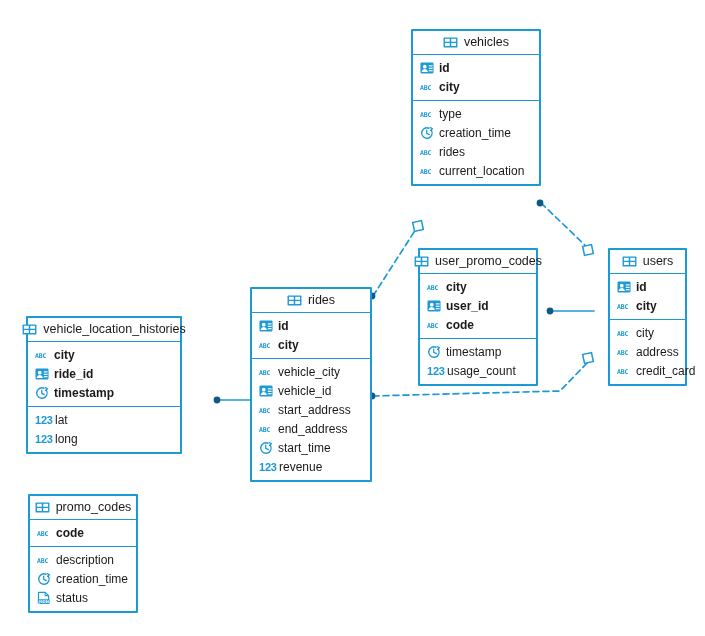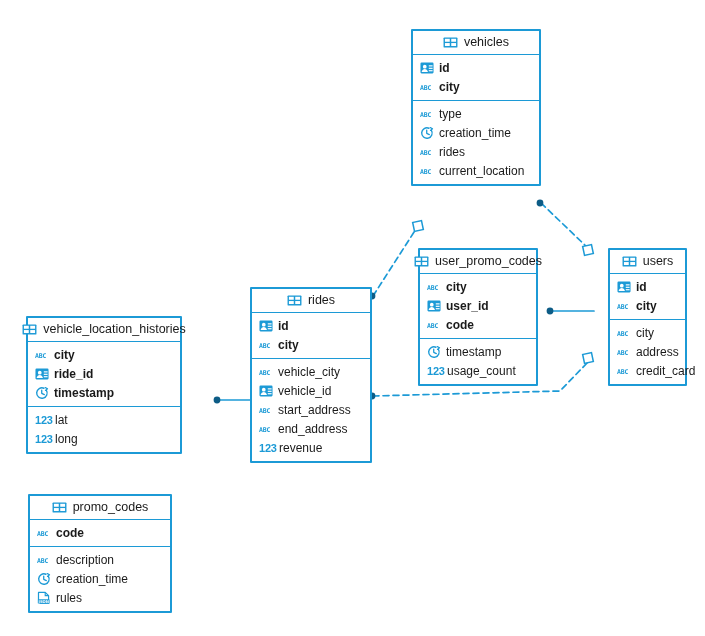--- a/index.html
+++ b/index.html
@@ -354,75 +354,83 @@
           </svg>
           <span class="col-name">start_address</span>
         </div>
         <div class="col-row">
           <svg viewBox="0 0 18 14" class="ico">
             <text x="0" y="10.6" font-family="DejaVu Sans Mono, monospace" font-size="8.4" font-weight="bold" fill="#1c9ad6" letter-spacing="-0.3">ABC</text>
           </svg>
           <span class="col-name">end_address</span>
         </div>
         <div class="col-row">
-          <span class="ico-num">123</span>
-          <span class="col-name">revenue</span>
-        </div>
-      </div>
-    </div>
-    <div class="table-card" style="left: 26px; top: 316px; width: 156px;">
-      <div class="table-header">
-        <svg viewBox="0 0 16 14" class="ico-tbl">
-          <rect x="0.5" y="1.5" width="15" height="11" rx="1" fill="#1c9ad6"></rect>
-          <rect x="2" y="3" width="5.2" height="3.2" fill="#ffffff"></rect>
-          <rect x="8.8" y="3" width="5.2" height="3.2" fill="#ffffff"></rect>
-          <rect x="2" y="7.6" width="5.2" height="3.2" fill="#ffffff"></rect>
-          <rect x="8.8" y="7.6" width="5.2" height="3.2" fill="#ffffff"></rect>
-        </svg>
-        <span class="table-title">vehicle_location_histories</span>
-      </div>
-      <div class="col-group keys">
-        <div class="col-row pk">
-          <svg viewBox="0 0 18 14" class="ico">
-            <text x="0" y="10.6" font-family="DejaVu Sans Mono, monospace" font-size="8.4" font-weight="bold" fill="#1c9ad6" letter-spacing="-0.3">ABC</text>
-          </svg>
-          <span class="col-name">city</span>
-        </div>
-        <div class="col-row pk">
-          <svg viewBox="0 0 15 14" class="ico">
-            <rect x="0.5" y="1.2" width="14" height="11.6" rx="1.2" fill="#1c9ad6"></rect>
-            <circle cx="5.1" cy="5.6" r="2.0" fill="#ffffff"></circle>
-            <path d="M1.7 11.4c0.5-2.2 1.9-3.2 3.4-3.2s2.9 1.0 3.4 3.2z" fill="#ffffff"></path>
-            <rect x="9.4" y="4.1" width="4.1" height="1.25" fill="#ffffff"></rect>
-            <rect x="9.4" y="6.7" width="4.1" height="1.25" fill="#ffffff"></rect>
-            <rect x="9.4" y="9.3" width="4.1" height="1.25" fill="#ffffff"></rect>
-          </svg>
-          <span class="col-name">ride_id</span>
-        </div>
-        <div class="col-row pk">
           <svg viewBox="0 0 15 14" class="ico">
             <path d="M12.1 4.0 A5.6 5.6 0 1 1 9.6 1.9" fill="none" stroke="#1c9ad6" stroke-width="1.5" stroke-linecap="round"></path>
             <path d="M7.2 4.0 L7.2 7.4 L10.0 8.7" fill="none" stroke="#1c9ad6" stroke-width="1.4" stroke-linecap="round" stroke-linejoin="round"></path>
             <path d="M11.0 1.2 L13.4 2.6 L11.2 4.3" fill="none" stroke="#1c9ad6" stroke-width="1.3" stroke-linecap="round" stroke-linejoin="round"></path>
           </svg>
+          <span class="col-name">start_time</span>
+        </div>
+        <div class="col-row">
+          <span class="ico-num">123</span>
+          <span class="col-name">revenue</span>
+        </div>
+      </div>
+    </div>
+    <div class="table-card" style="left: 26px; top: 316px; width: 156px;">
+      <div class="table-header">
+        <svg viewBox="0 0 16 14" class="ico-tbl">
+          <rect x="0.5" y="1.5" width="15" height="11" rx="1" fill="#1c9ad6"></rect>
+          <rect x="2" y="3" width="5.2" height="3.2" fill="#ffffff"></rect>
+          <rect x="8.8" y="3" width="5.2" height="3.2" fill="#ffffff"></rect>
+          <rect x="2" y="7.6" width="5.2" height="3.2" fill="#ffffff"></rect>
+          <rect x="8.8" y="7.6" width="5.2" height="3.2" fill="#ffffff"></rect>
+        </svg>
+        <span class="table-title">vehicle_location_histories</span>
+      </div>
+      <div class="col-group keys">
+        <div class="col-row pk">
+          <svg viewBox="0 0 18 14" class="ico">
+            <text x="0" y="10.6" font-family="DejaVu Sans Mono, monospace" font-size="8.4" font-weight="bold" fill="#1c9ad6" letter-spacing="-0.3">ABC</text>
+          </svg>
+          <span class="col-name">city</span>
+        </div>
+        <div class="col-row pk">
+          <svg viewBox="0 0 15 14" class="ico">
+            <rect x="0.5" y="1.2" width="14" height="11.6" rx="1.2" fill="#1c9ad6"></rect>
+            <circle cx="5.1" cy="5.6" r="2.0" fill="#ffffff"></circle>
+            <path d="M1.7 11.4c0.5-2.2 1.9-3.2 3.4-3.2s2.9 1.0 3.4 3.2z" fill="#ffffff"></path>
+            <rect x="9.4" y="4.1" width="4.1" height="1.25" fill="#ffffff"></rect>
+            <rect x="9.4" y="6.7" width="4.1" height="1.25" fill="#ffffff"></rect>
+            <rect x="9.4" y="9.3" width="4.1" height="1.25" fill="#ffffff"></rect>
+          </svg>
+          <span class="col-name">ride_id</span>
+        </div>
+        <div class="col-row pk">
+          <svg viewBox="0 0 15 14" class="ico">
+            <path d="M12.1 4.0 A5.6 5.6 0 1 1 9.6 1.9" fill="none" stroke="#1c9ad6" stroke-width="1.5" stroke-linecap="round"></path>
+            <path d="M7.2 4.0 L7.2 7.4 L10.0 8.7" fill="none" stroke="#1c9ad6" stroke-width="1.4" stroke-linecap="round" stroke-linejoin="round"></path>
+            <path d="M11.0 1.2 L13.4 2.6 L11.2 4.3" fill="none" stroke="#1c9ad6" stroke-width="1.3" stroke-linecap="round" stroke-linejoin="round"></path>
+          </svg>
           <span class="col-name">timestamp</span>
         </div>
       </div>
       <div class="col-group">
         <div class="col-row">
           <span class="ico-num">123</span>
           <span class="col-name">lat</span>
         </div>
         <div class="col-row">
           <span class="ico-num">123</span>
           <span class="col-name">long</span>
         </div>
       </div>
     </div>
-    <div class="table-card" style="left: 28px; top: 494px; width: 144px;">
+    <div class="table-card" style="left: 28px; top: 494px; width: 110px;">
       <div class="table-header">
         <svg viewBox="0 0 16 14" class="ico-tbl">
           <rect x="0.5" y="1.5" width="15" height="11" rx="1" fill="#1c9ad6"></rect>
           <rect x="2" y="3" width="5.2" height="3.2" fill="#ffffff"></rect>
           <rect x="8.8" y="3" width="5.2" height="3.2" fill="#ffffff"></rect>
           <rect x="2" y="7.6" width="5.2" height="3.2" fill="#ffffff"></rect>
           <rect x="8.8" y="7.6" width="5.2" height="3.2" fill="#ffffff"></rect>
         </svg>
         <span class="table-title">promo_codes</span>
       </div>
@@ -449,17 +457,17 @@
           </svg>
           <span class="col-name">creation_time</span>
         </div>
         <div class="col-row">
           <svg viewBox="0 0 15 14" class="ico">
             <path d="M1.6 1.0 h7.2 l3.6 3.4 v8.2 h-10.8 z" fill="#ffffff" stroke="#1c9ad6" stroke-width="1.3" stroke-linejoin="round"></path>
             <path d="M8.8 1.0 v3.5 h3.6" fill="none" stroke="#1c9ad6" stroke-width="1.2"></path>
             <rect x="1.0" y="8.4" width="12.4" height="4.8" rx="0.6" fill="#1c9ad6"></rect>
             <text x="7.2" y="12.3" text-anchor="middle" font-family="DejaVu Sans, sans-serif" font-size="4.1" font-weight="bold" fill="#ffffff" letter-spacing="-0.1">JSON</text>
           </svg>
-          <span class="col-name">rules</span>
+          <span class="col-name">status</span>
         </div>
       </div>
     </div>
   </div>
 
 </body></html>

